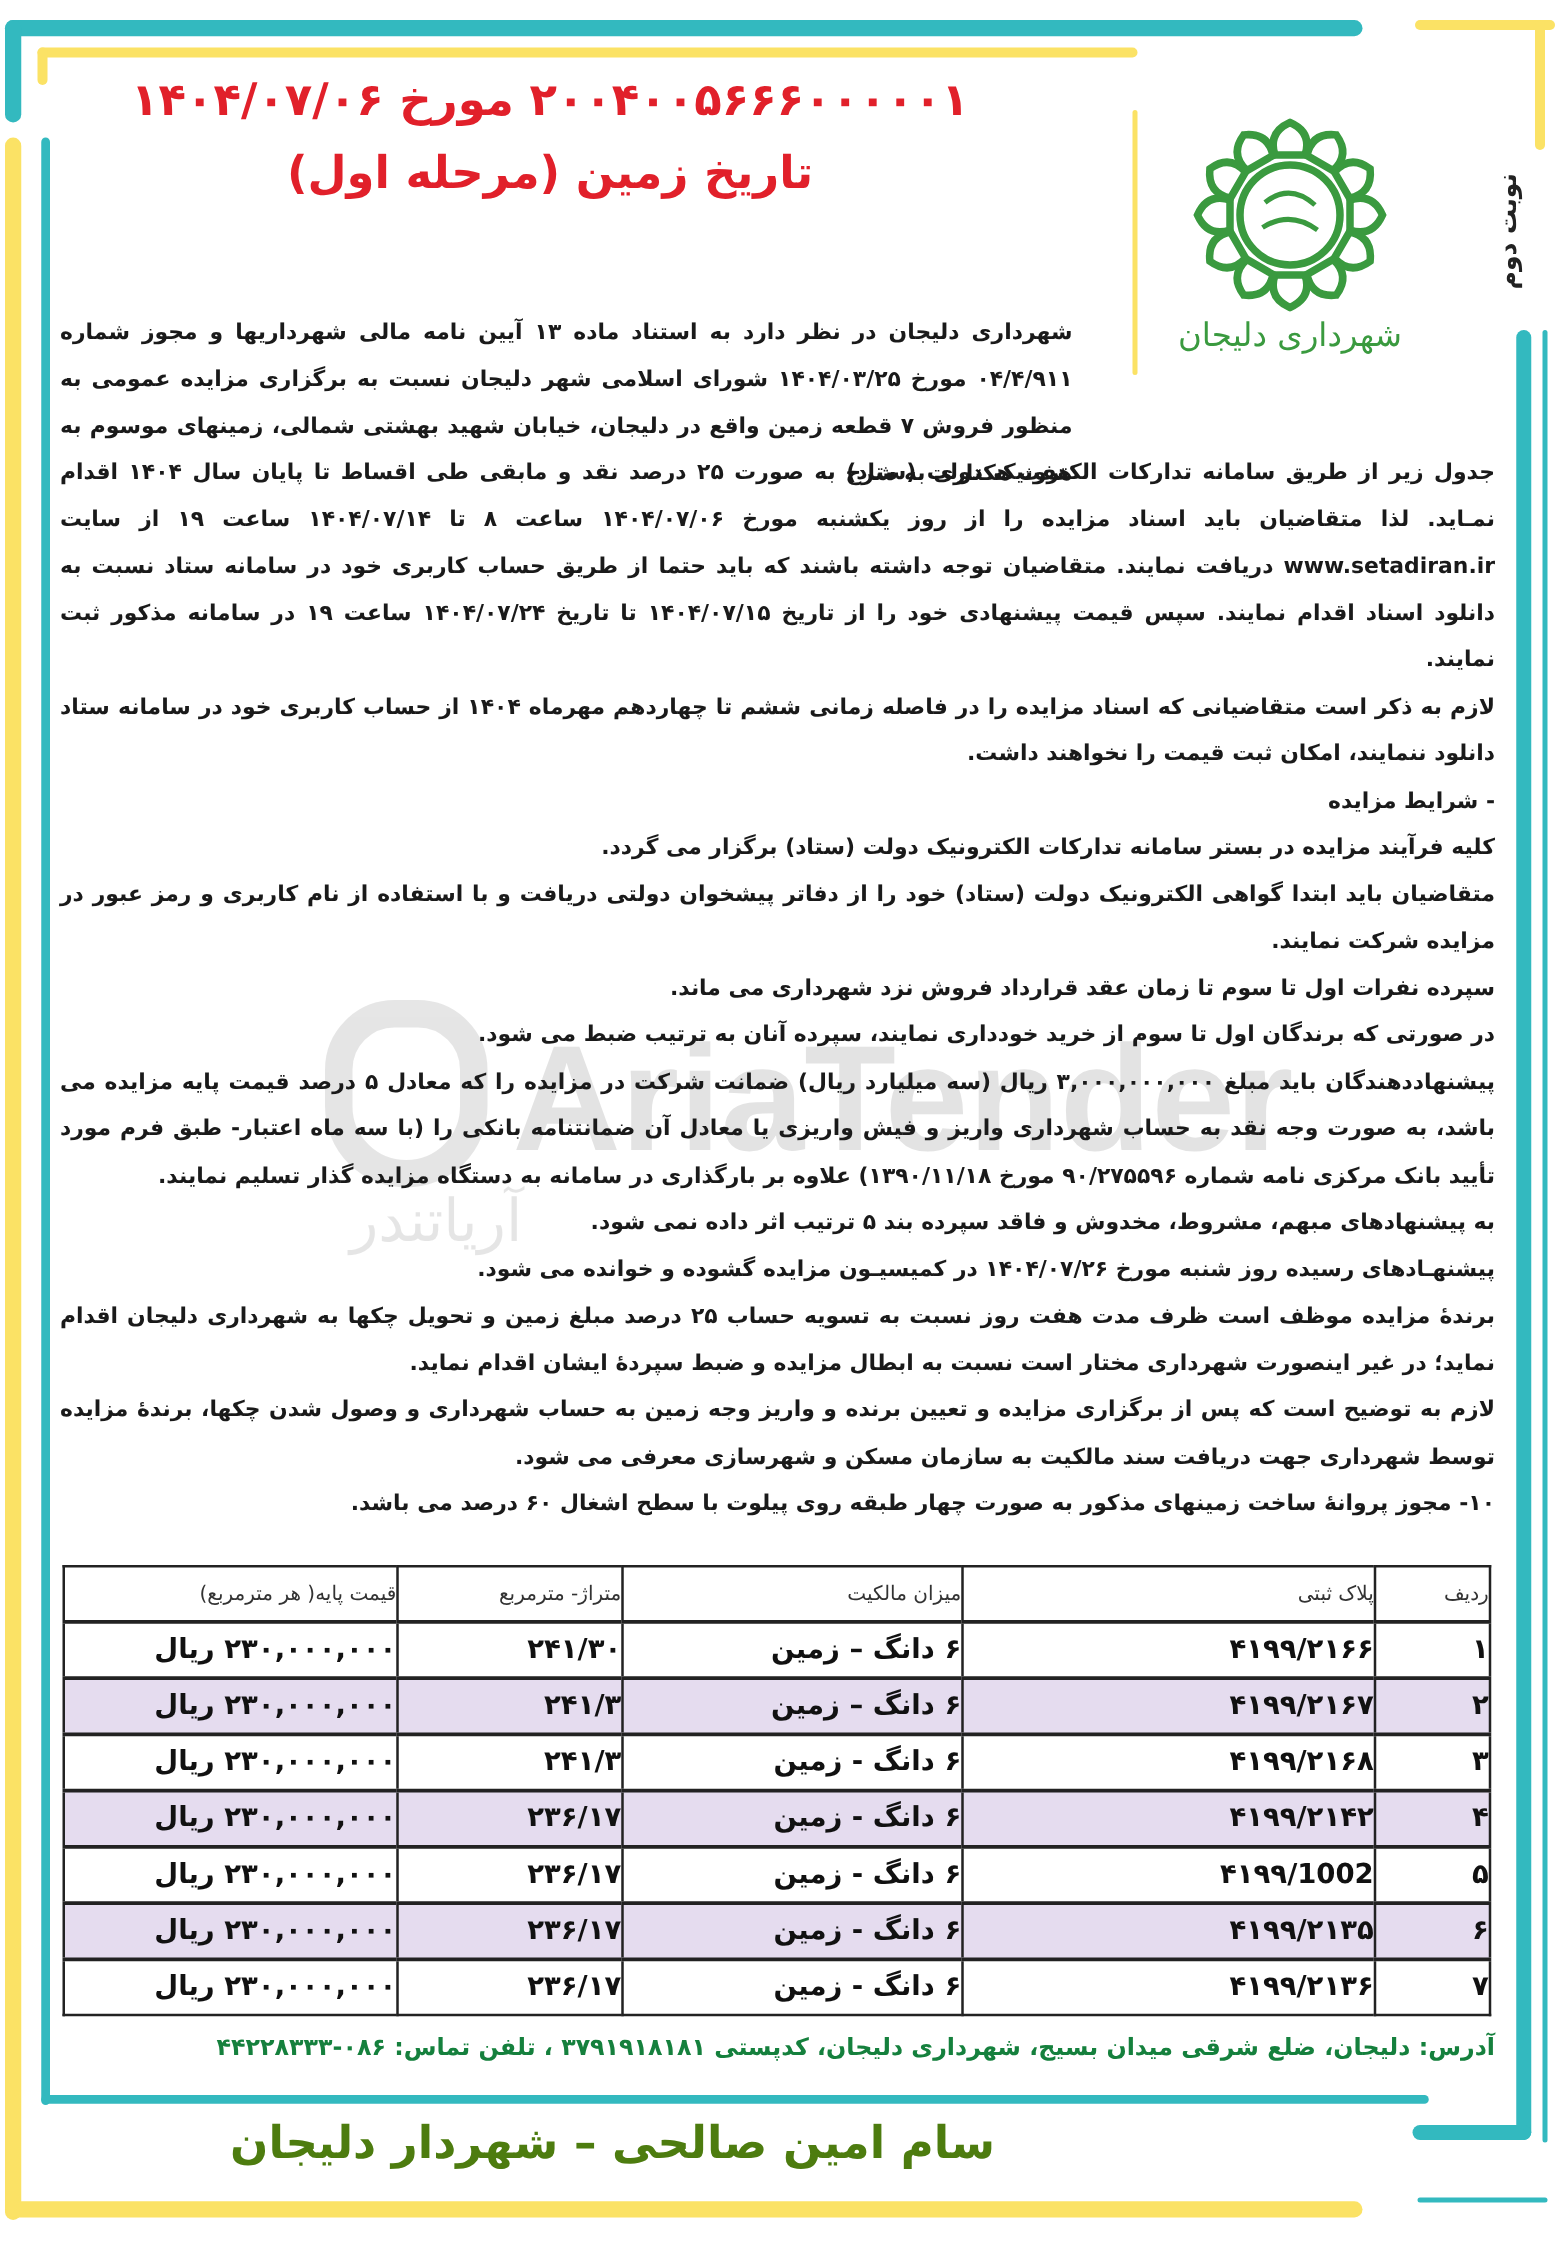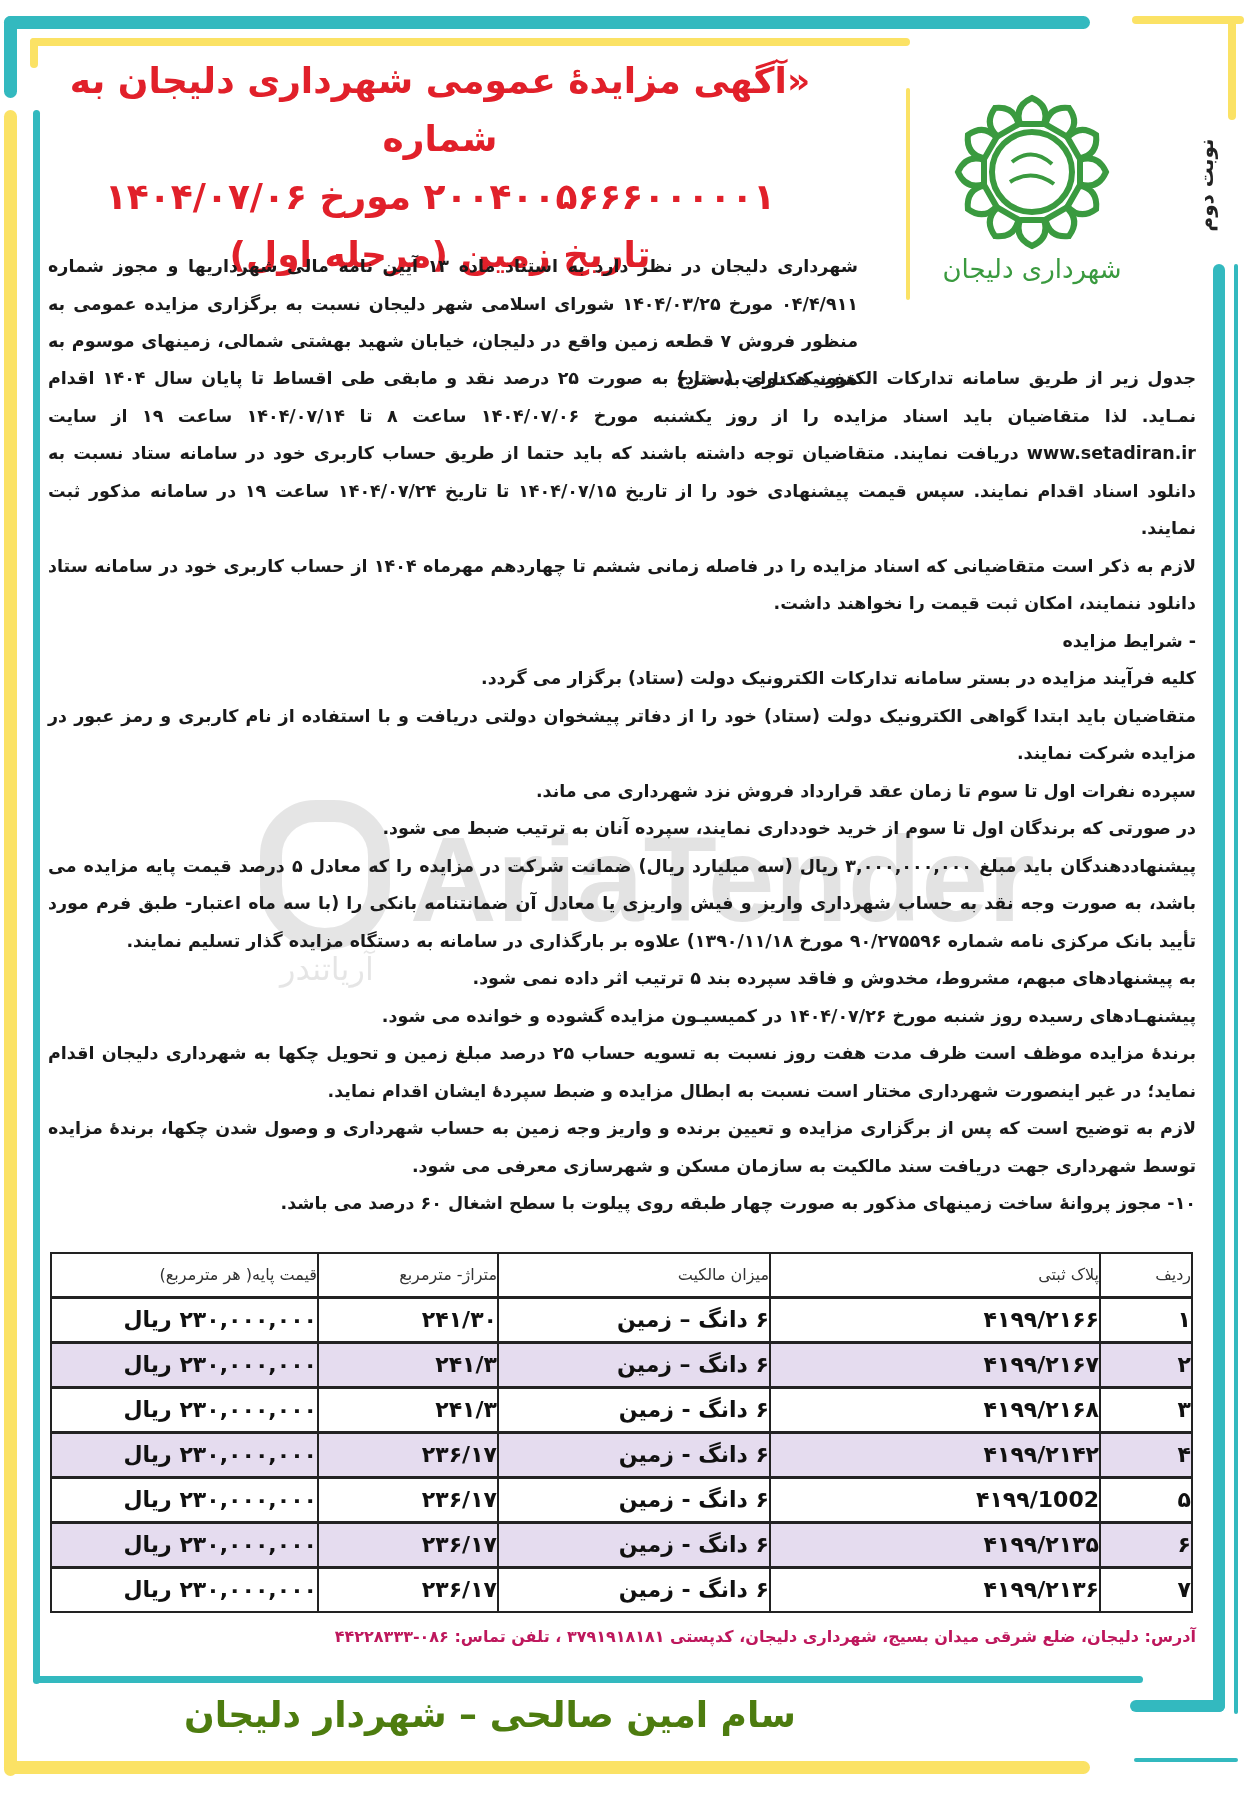--- a/index.html
+++ b/index.html
@@ -40,41 +40,41 @@
     }
     .body-text p { margin: 0; }
     .intro { left: 48px; top: 248px; width: 810px; }
     .main-text { left: 48px; top: 360px; width: 1148px; }
 
     .watermark {
       position: absolute; left: 260px; top: 800px; width: 760px; height: 200px;
       opacity: 0.16; pointer-events: none;
     }
     .watermark .wm-latin { position: absolute; left: 150px; top: 10px; font-size: 120px; font-weight: bold; color: #555; font-family: "Liberation Sans", sans-serif; }
-    .watermark .wm-fa { position: absolute; left: 20px; top: 150px; font-size: 32px; color: #666; direction: rtl; letter-spacing: 10px; }
+    .watermark .wm-fa { position: absolute; left: 20px; top: 150px; font-size: 47px; color: #666; direction: rtl; letter-spacing: 10px; }
     .watermark .wm-shield { position: absolute; left: 0; top: 0; width: 130px; height: 150px; border: 22px solid #666; border-radius: 60px 60px 70px 70px; }
 
     table.lots {
       position: absolute; left: 50px; top: 1252px; width: 1143px;
       border-collapse: collapse; direction: rtl;
     }
     table.lots th, table.lots td {
       border: 2px solid #222; text-align: right; height: 45px;
     }
     table.lots th { font-weight: normal; font-size: 16px; color: #333; height: 44px; }
     table.lots td { font-weight: bold; font-size: 22px; border-top-width: 3px; }
     table.lots tr.shade td { background: #e5dcef; }
     .col-idx { width: 92px; }
     .col-plate { width: 330px; }
     .col-share { width: 272px; }
     .col-area { width: 180px; }
 
     .address {
       position: absolute; left: 48px; top: 1627px; width: 1148px;
-      direction: rtl; text-align: right; font-size: 16px; font-weight: bold; color: #be185d;
+      direction: rtl; text-align: right; font-size: 19px; font-weight: bold; color: #15803d;
     }
     .signature {
       position: absolute; left: 120px; top: 1694px; width: 740px;
       text-align: center; direction: rtl; font-size: 36px; font-weight: bold; color: #4d7c0f;
     }
   </style>
 </head>
 <body>
 
 <div class="bar teal" style="left:4px; top:16px; width:1086px; height:13px;"></div>
@@ -87,21 +87,20 @@
 <div class="bar teal" style="left:33px; top:1676px; width:1110px; height:7px;"></div>
 <div class="bar yellow" style="left:906px; top:88px; width:4px; height:212px;"></div>
 <div class="bar yellow" style="left:1132px; top:16px; width:112px; height:8px;"></div>
 <div class="bar yellow" style="left:1228px; top:16px; width:8px; height:104px;"></div>
 <div class="bar teal" style="left:1213px; top:264px; width:12px; height:1448px;"></div>
 <div class="bar teal" style="left:1234px; top:264px; width:4px; height:1450px;"></div>
 <div class="bar teal" style="left:1130px; top:1700px; width:95px; height:12px;"></div>
 <div class="bar teal" style="left:1134px; top:1758px; width:104px; height:4px;"></div>
 
 <div class="title-block">
-  <div class="title-line">«آگهی مزایدهٔ عمومی شهرداری دلیجان به شماره</div>
   <div class="title-line">۲۰۰۴۰۰۵۶۶۶۰۰۰۰۰۱ مورخ ۱۴۰۴/۰۷/۰۶</div>
   <div class="title-line">تاریخ زمین (مرحله اول)</div>
 </div>
 
 <div class="logo-box">
   <svg viewBox="0 0 170 160">
     <g fill="none" stroke="#3a9a3f" stroke-width="6">
       <g transform="translate(85,80)">
         <g id="petal">
             <path d="M-12,-48 Q-18,-66 0,-74 Q18,-66 12,-48 Z"></path>

